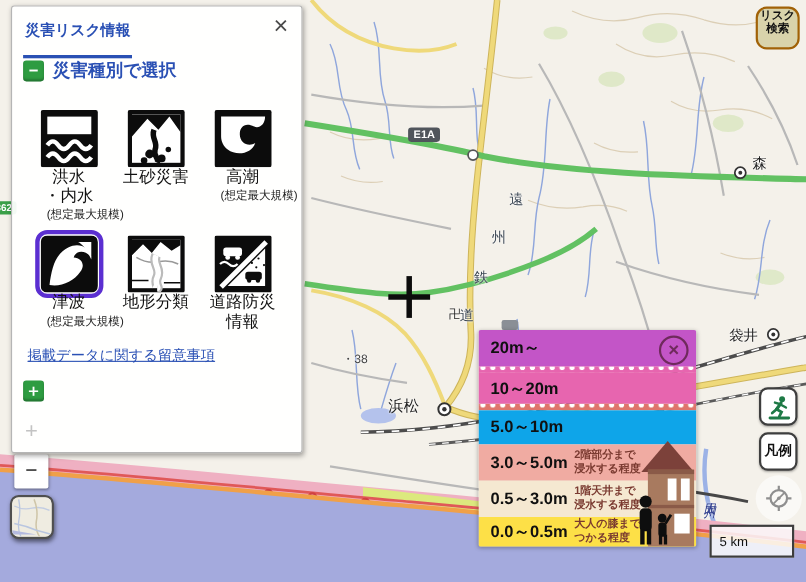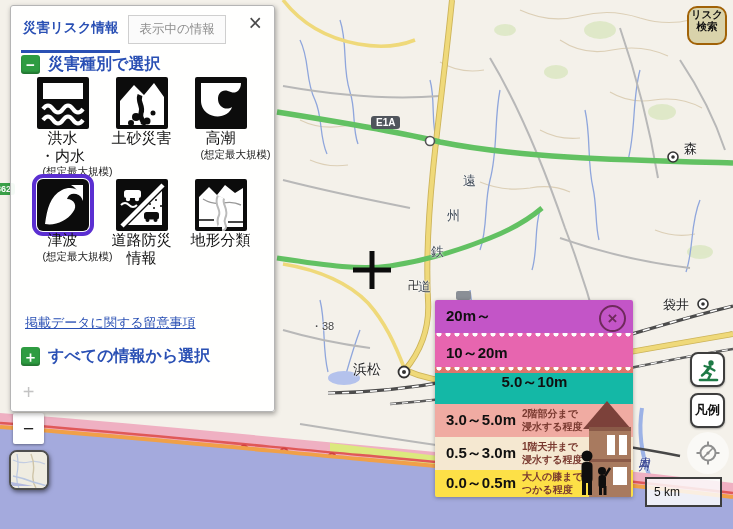--- a/index.html
+++ b/index.html
@@ -18,21 +18,21 @@
   #panel { position:absolute; left:10px; top:5px; width:265px; height:407px; background:rgba(255,255,255,0.94);
            border:1px solid #b5b5b5; border-radius:3px; box-shadow:1px 2px 5px rgba(0,0,0,.35); z-index:20; }
   #tabs { position:absolute; top:9px; left:10px; display:flex; align-items:flex-start; }
   .tab-active { font-size:13.5px; font-weight:bold; color:#2a50b4; padding:4px 2px 13px 2px; border-bottom:3px solid #2a50b4; cursor:pointer; }
   .tab-inactive { font-size:12.5px; color:#8d8d8d; background:#fbfbfb; border:1px solid #cfcfcf; padding:5px 10px; margin-left:8px; cursor:pointer; }
   #panel-close { position:absolute; top:6px; right:12px; font-size:23px; color:#4a4a4a; line-height:1; cursor:pointer; }
   .section-head { position:absolute; left:10px; display:flex; align-items:center; }
   .toggle-box { width:19px; height:19px; border-radius:3px; background:#2e9c41; color:#fff; font-size:15px; font-weight:bold;
                 display:flex; align-items:center; justify-content:center; line-height:1; box-shadow:inset 0 -2px 2px rgba(0,0,0,.25); }
   .section-title { margin-left:8px; font-size:16px; font-weight:bold; color:#2a50b4; }
-  #hazard-grid { position:absolute; top:71px; left:12px; width:242px; display:grid; grid-template-columns:repeat(3,79px); row-gap:0; justify-items:center; }
+  #hazard-grid { position:absolute; top:94px; left:12px; width:242px; display:grid; grid-template-columns:repeat(3,79px); row-gap:12px; justify-items:center; }
   .hz { display:flex; flex-direction:column; align-items:center; cursor:pointer; }
   .hz-icon { width:52px; height:52px; }
   .hz-icon.sel { outline:4px solid #5b2fd1; outline-offset:1px; border-radius:6px; }
   .hz-label { font-size:15px; color:#111; line-height:1.18; text-align:center; }
   .hz-sub { font-size:10.5px; color:#222; margin-top:1px; white-space:nowrap;padding-left:30px; }
   #notice-link { position:absolute; left:14px; top:308px; font-size:13px; color:#2a50b4; text-decoration:underline; cursor:pointer; }
 
   
   #legend { position:absolute; left:435px; top:300px; width:198px; height:197px; z-index:10; box-shadow:0 1px 4px rgba(0,0,0,.3); border-radius:2px; overflow:hidden; }
   .lg-row { position:relative; display:flex; align-items:center; padding-left:11px; }
@@ -183,21 +183,20 @@
   <div class="map-label" style="left:408px; top:278px; font-size:11px;">卍</div>
   <div class="vert-char" style="left:463px; top:172px;">遠</div>
   <div class="vert-char" style="left:447px; top:207px;">州</div>
   <div class="vert-char" style="left:431px; top:243px;">鉄</div>
   <div class="vert-char" style="left:418px; top:278px;">道</div>
   <div id="river-label">太田川</div>
 
   <div id="panel">
     <div id="tabs">
       <div class="tab-active">災害リスク情報</div>
-      <div class="tab-inactive">表示中の情報</div>
     </div>
     <div id="panel-close">×</div>
 
     <div class="section-head" style="top:48px;">
       <div class="toggle-box">−</div>
       <div class="section-title">災害種別で選択</div>
     </div>
 
     <div id="hazard-grid">
 
@@ -241,20 +240,35 @@
 
       <div class="hz">
         <svg class="hz-icon sel" viewBox="0 0 52 52">
           <rect width="52" height="52" rx="2" fill="#0c0c0c"></rect>
           <path d="M34,6 H46 V22 C42,13 38,8 34,6 Z" fill="#fff"></path>
           <path d="M8,45 C10,30 13,17 25,11 C35,6 45,11 46,20 C41,13 32,13 30,20 C37,20 41,27 36,33 C30,42 18,47 8,45 Z" fill="#fff"></path>
         </svg>
         <div class="hz-label">津波</div>
         <div class="hz-label"></div>
         <div class="hz-sub">(想定最大規模)</div>
+      </div>
+
+      <div class="hz">
+        <svg class="hz-icon" viewBox="0 0 52 52">
+          <rect width="52" height="52" rx="2" fill="#0c0c0c"></rect>
+          <rect x="4" y="4" width="44" height="44" fill="#fff"></rect>
+          <path d="M4,18 L14,8 L22,16 L30,6 L40,14 L48,9 V4 H4 Z" fill="#0c0c0c"></path>
+          <path d="M8,20 q10,6 20,4 q10,-2 18,2" stroke="#999" stroke-width="1.4" fill="none"></path>
+          <path d="M26,18 C22,26 31,30 27,38 C24,44 29,48 27,48" stroke="#bbb" stroke-width="9" fill="none"></path>
+          <path d="M26,18 C22,26 31,30 27,38 C24,44 29,48 27,48" stroke="#fff" stroke-width="5" fill="none"></path>
+          <path d="M4,41 H19 M33,43 H48" stroke="#0c0c0c" stroke-width="1.3"></path>
+        </svg>
+        <div class="hz-label">地形分類</div>
+        <div class="hz-label"></div>
+        <div class="hz-sub"></div>
       </div>
 
       <div class="hz">
         <svg class="hz-icon" viewBox="0 0 52 52">
           <rect width="52" height="52" rx="2" fill="#0c0c0c"></rect>
           <path d="M46,12 V46 H12 Z" fill="#fff"></path>
           <rect x="8" y="11" width="17" height="8" rx="2.5" fill="#fff"></rect>
           <circle cx="12" cy="20" r="2.2" fill="#fff"></circle>
             <circle cx="21" cy="20" r="2.2" fill="#fff"></circle>
           <path d="M5,26 q4,-4 8,0 t8,0" stroke="#fff" stroke-width="2" fill="none"></path>
@@ -266,55 +280,39 @@
               <circle cx="40" cy="21" r="1"></circle>
               <circle cx="45" cy="27" r="1"></circle>
               <circle cx="38" cy="29" r="1"></circle>
             </g>
           <line x1="6" y1="47" x2="47" y2="6" stroke="#fff" stroke-width="4.5"></line>
         </svg>
         <div class="hz-label">道路防災</div>
         <div class="hz-label">情報</div>
         <div class="hz-sub"></div>
       </div>
-
-      <div class="hz">
-        <svg class="hz-icon" viewBox="0 0 52 52">
-          <rect width="52" height="52" rx="2" fill="#0c0c0c"></rect>
-          <rect x="4" y="4" width="44" height="44" fill="#fff"></rect>
-          <path d="M4,18 L14,8 L22,16 L30,6 L40,14 L48,9 V4 H4 Z" fill="#0c0c0c"></path>
-          <path d="M8,20 q10,6 20,4 q10,-2 18,2" stroke="#999" stroke-width="1.4" fill="none"></path>
-          <path d="M26,18 C22,26 31,30 27,38 C24,44 29,48 27,48" stroke="#bbb" stroke-width="9" fill="none"></path>
-          <path d="M26,18 C22,26 31,30 27,38 C24,44 29,48 27,48" stroke="#fff" stroke-width="5" fill="none"></path>
-          <path d="M4,41 H19 M33,43 H48" stroke="#0c0c0c" stroke-width="1.3"></path>
-        </svg>
-        <div class="hz-label">地形分類</div>
-        <div class="hz-label"></div>
-        <div class="hz-sub"></div>
-      </div>
     </div>
 
     <a id="notice-link">掲載データに関する留意事項</a>
 
     <div class="section-head" style="top:340px;">
       <div class="toggle-box">＋</div>
-      <div class="section-title">すべての情報から選択</div>
     </div>
   </div>
 
   <div id="legend">
     <div class="lg-row" style="height: 33px; background-color: rgb(195, 85, 199);">
       <div class="lg-range">20m～</div>
     </div>
     <div class="lg-wavy" style="background-color: rgb(231, 101, 175);"></div>
     <div class="lg-row" style="height: 28px; background-color: rgb(231, 101, 175);">
       <div class="lg-range">10～20m</div>
     </div>
     <div class="lg-wavy" style="background-color: rgb(223, 117, 107);"></div>
-    <div class="lg-row" style="height: 31px; background-color: #14b8a6; flex-direction: column;">
+    <div class="lg-row" style="height: 31px; background-color: #0ea5e9;">
       <div class="lg-range">5.0～10m</div>
     </div>
     <div class="lg-row" style="height: 33px; background-color: rgb(240, 171, 162);">
       <div class="lg-range">3.0～5.0m</div>
       <div class="lg-desc">
         <div>2階部分まで</div>
           <div>浸水する程度</div>
       </div>
     </div>
     <div class="lg-row" style="height: 33px; background-color: rgb(245, 232, 209);">

